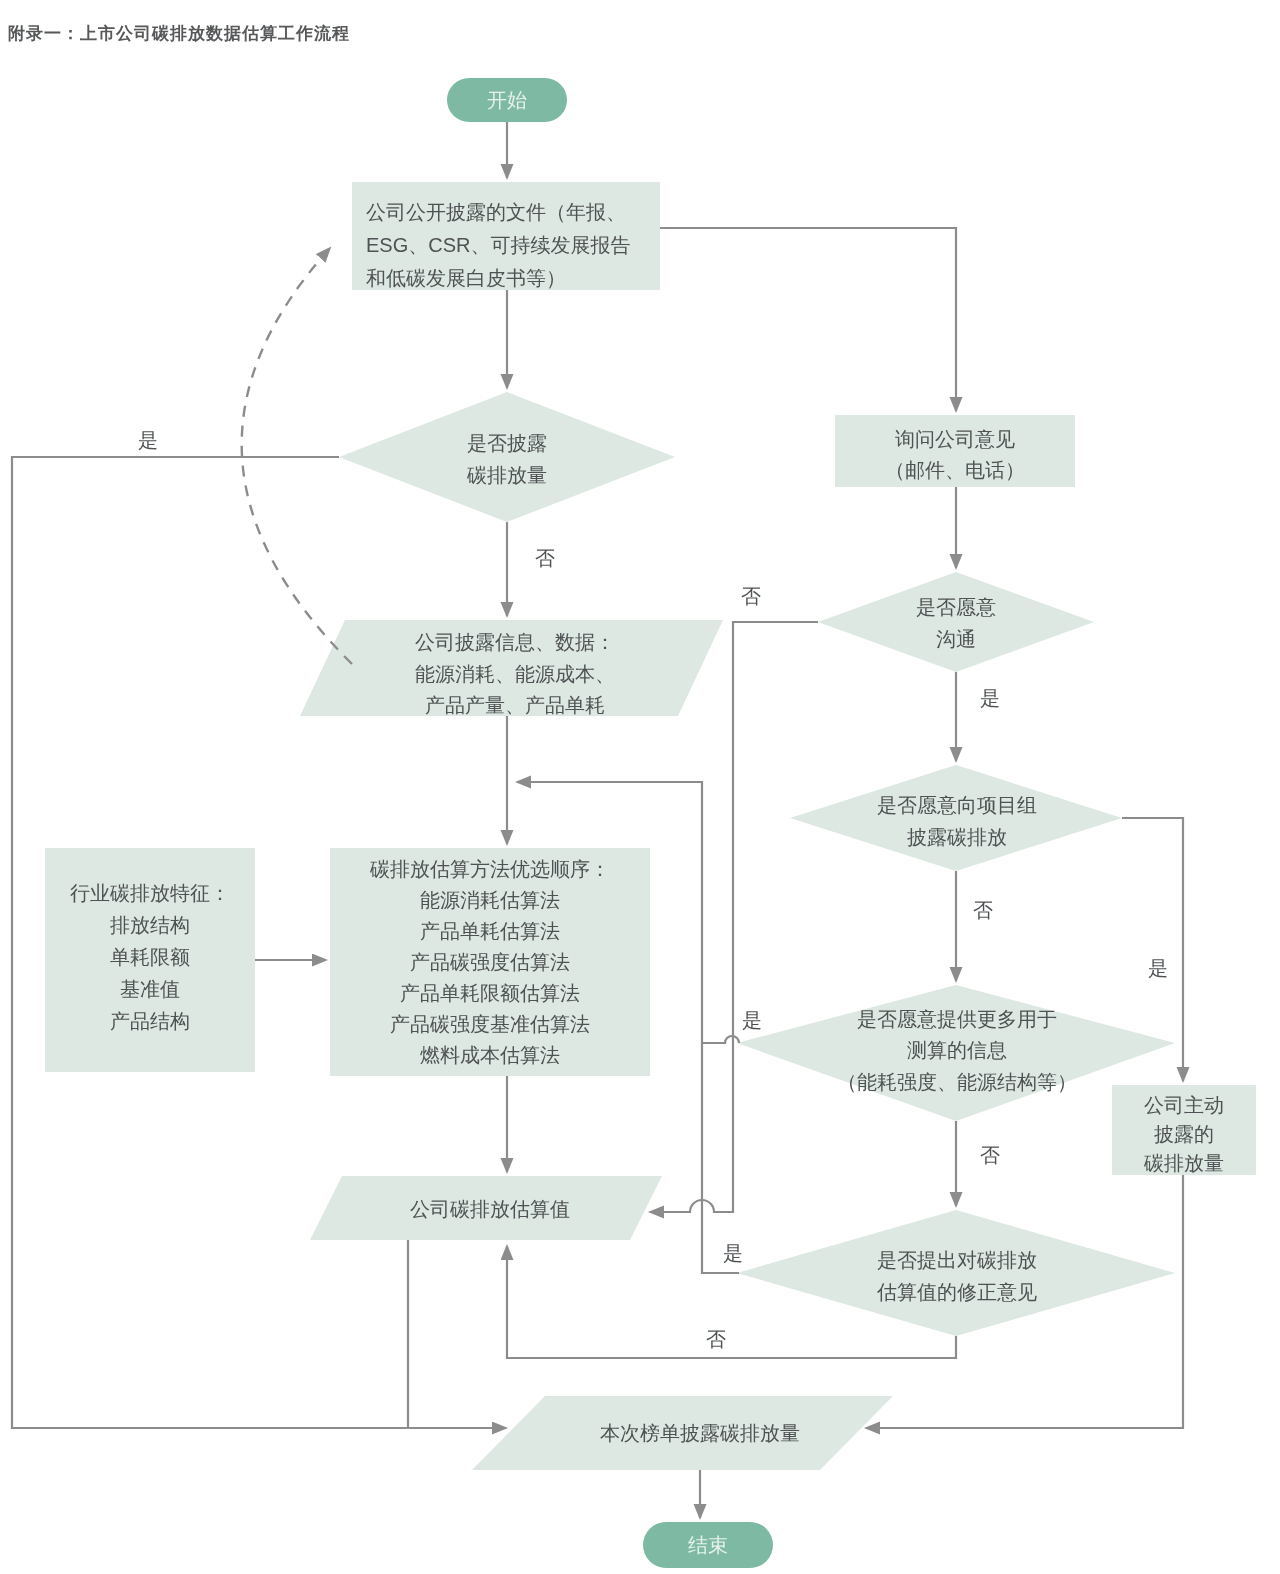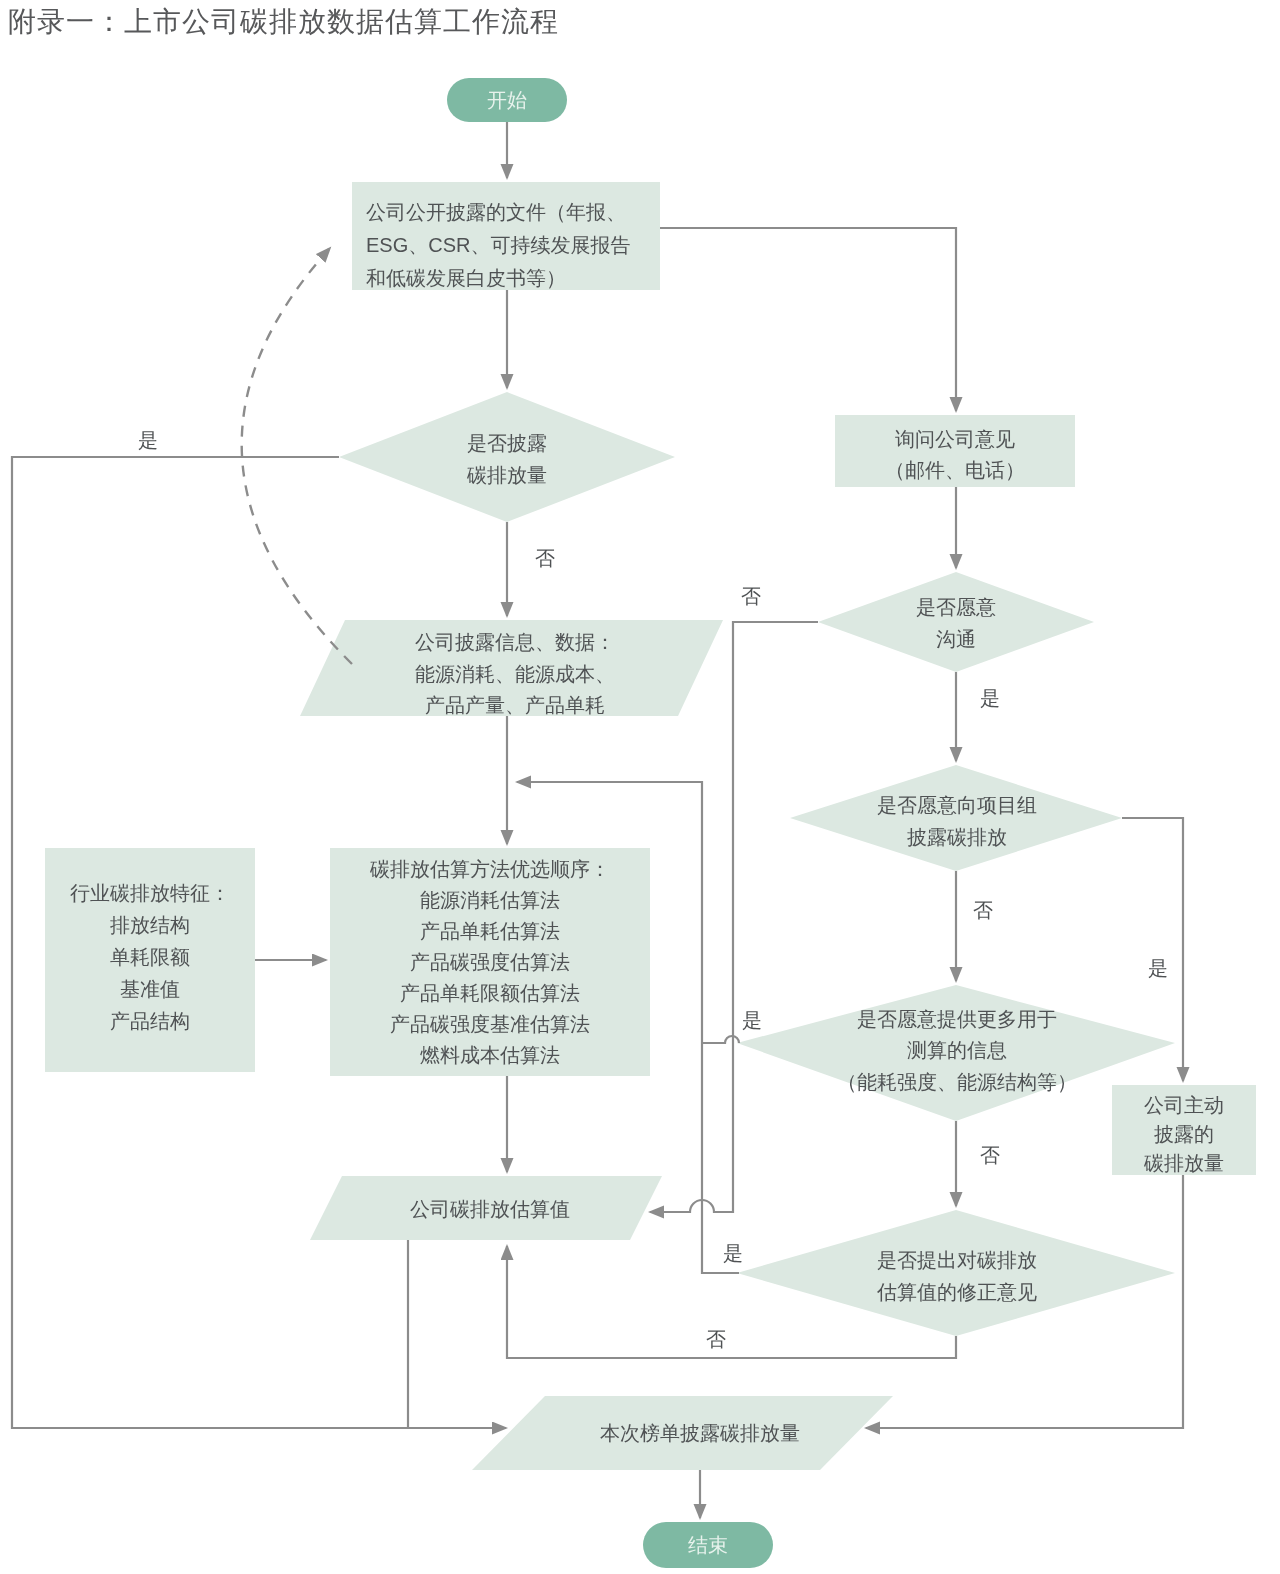--- a/index.html
+++ b/index.html
@@ -6,22 +6,22 @@
     --node-fill:#dce8e1;
     --terminal-fill:#7eb9a3;
     --terminal-text:#e7f2ec;
     --line:#8c8c8c;
     --text:#4f5254;
     --title-text:#57585a;
   }
   html,body{margin:0;padding:0;background:#ffffff;}
   body{width:1280px;height:1574px;position:relative;font-family:"Liberation Sans",sans-serif;}
   .page-title{
-    position:absolute;left:8px;top:3px;
-    font-size:28px;font-weight:normal;color:var(--title-text);
+    position:absolute;left:8px;top:22px;
+    font-size:17px;font-weight:bold;color:var(--title-text);
     letter-spacing:1px;
   }
   svg{position:absolute;left:0;top:0;}
   .node{fill:var(--node-fill);stroke:none;}
   .terminal{fill:var(--terminal-fill);stroke:none;}
   .edge{stroke:var(--line);stroke-width:2.2;fill:none;}
   .edge.dashed{stroke-dasharray:11 9;stroke-width:2.4;}
   .arw-head{fill:var(--line);}
   text{font-family:"Liberation Sans",sans-serif;fill:var(--text);}
   .node-text{font-size:20px;}

